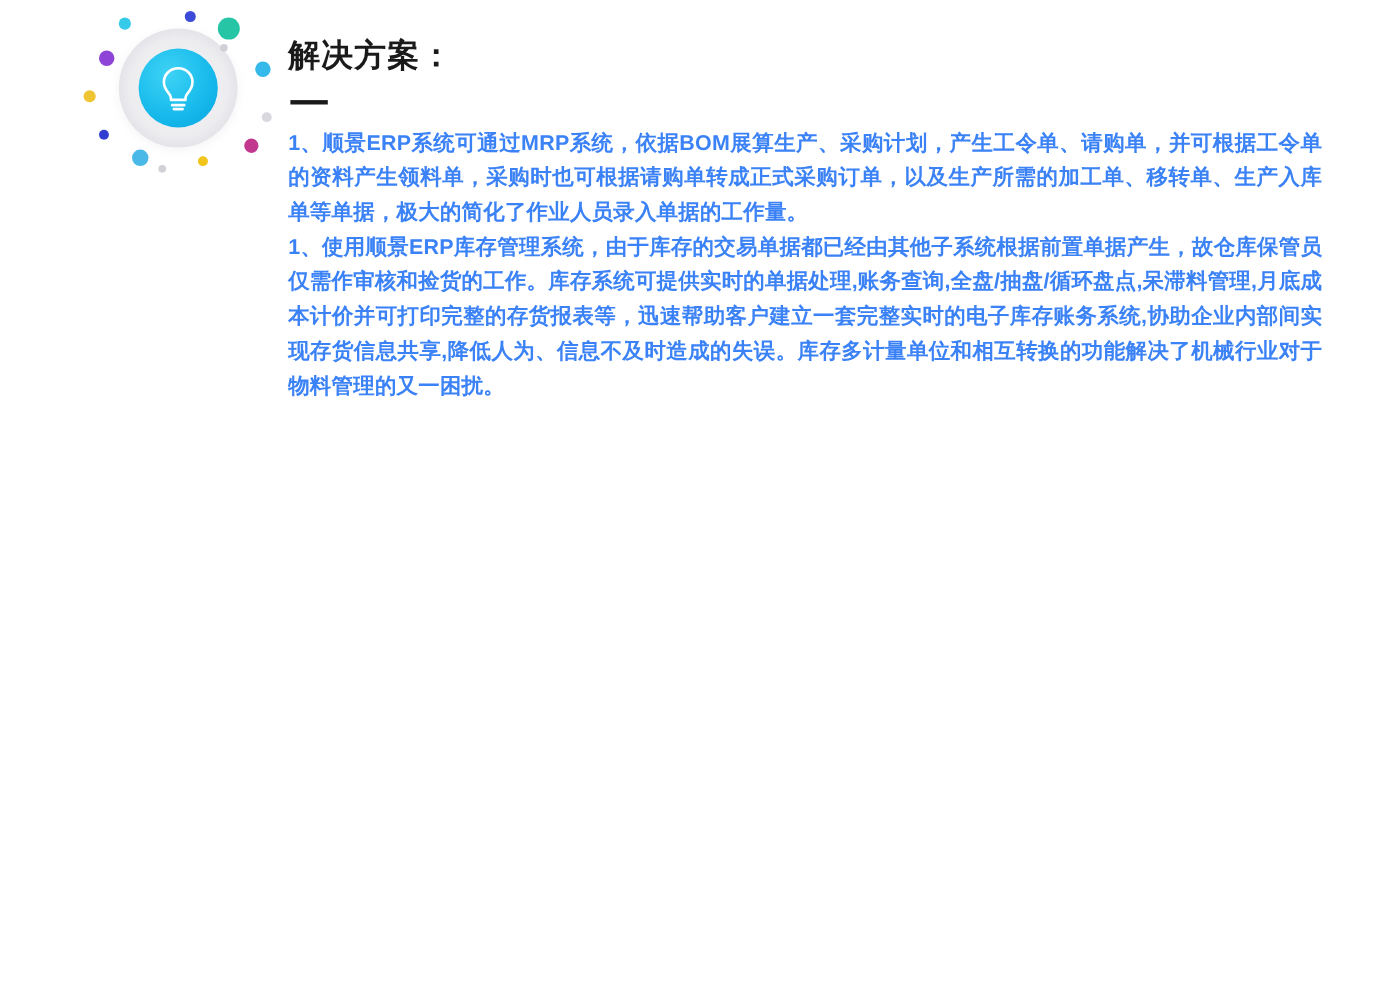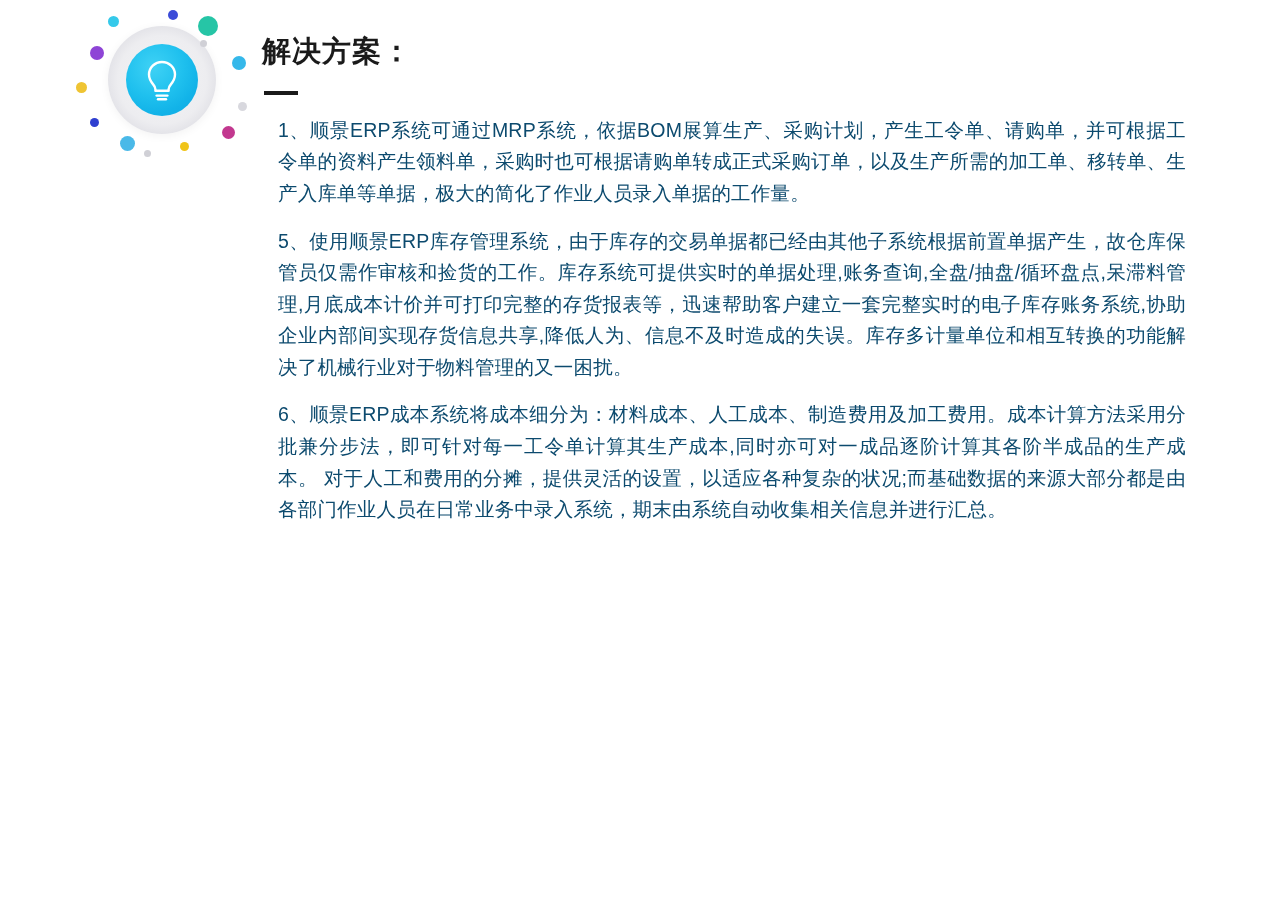--- a/index.html
+++ b/index.html
@@ -91,24 +91,25 @@
   }
   .rule {
     width: 34px;
     height: 4px;
     background: #1a1a1a;
     margin: 22px 0 20px 2px;
   }
   .para {
     font-size: 19.5px;
     line-height: 1.62;
-    color: #0c4a6e;
-    margin: 16px;
+    color: #3b82f6;
+    margin: 0;
     text-align: justify;
     letter-spacing: 0.2px;
+    font-weight: bold;
   }
 </style>
 </head>
 <body>
 
 <div class="page">
 
   <div class="illustration">
     <div class="bulb-halo"></div>
     <div class="bulb-core"></div>
@@ -135,17 +136,16 @@
     <div class="dot d11"></div>
     <div class="dot d12"></div>
     <div class="dot d13"></div>
   </div>
 
   <div class="content">
     <h1 class="title">解决方案：</h1>
     <div class="rule"></div>
 
     <p class="para">1、顺景ERP系统可通过MRP系统，依据BOM展算生产、采购计划，产生工令单、请购单，并可根据工令单的资料产生领料单，采购时也可根据请购单转成正式采购订单，以及生产所需的加工单、移转单、生产入库单等单据，极大的简化了作业人员录入单据的工作量。</p>
-    <p class="para">5、使用顺景ERP库存管理系统，由于库存的交易单据都已经由其他子系统根据前置单据产生，故仓库保管员仅需作审核和捡货的工作。库存系统可提供实时的单据处理,账务查询,全盘/抽盘/循环盘点,呆滞料管理,月底成本计价并可打印完整的存货报表等，迅速帮助客户建立一套完整实时的电子库存账务系统,协助企业内部间实现存货信息共享,降低人为、信息不及时造成的失误。库存多计量单位和相互转换的功能解决了机械行业对于物料管理的又一困扰。</p>
-    <p class="para">6、顺景ERP成本系统将成本细分为：材料成本、人工成本、制造费用及加工费用。成本计算方法采用分批兼分步法，即可针对每一工令单计算其生产成本,同时亦可对一成品逐阶计算其各阶半成品的生产成本。 对于人工和费用的分摊，提供灵活的设置，以适应各种复杂的状况;而基础数据的来源大部分都是由各部门作业人员在日常业务中录入系统，期末由系统自动收集相关信息并进行汇总。</p>
+    <p class="para">1、使用顺景ERP库存管理系统，由于库存的交易单据都已经由其他子系统根据前置单据产生，故仓库保管员仅需作审核和捡货的工作。库存系统可提供实时的单据处理,账务查询,全盘/抽盘/循环盘点,呆滞料管理,月底成本计价并可打印完整的存货报表等，迅速帮助客户建立一套完整实时的电子库存账务系统,协助企业内部间实现存货信息共享,降低人为、信息不及时造成的失误。库存多计量单位和相互转换的功能解决了机械行业对于物料管理的又一困扰。</p>
   </div>
 
 </div>
 
 </body></html>

